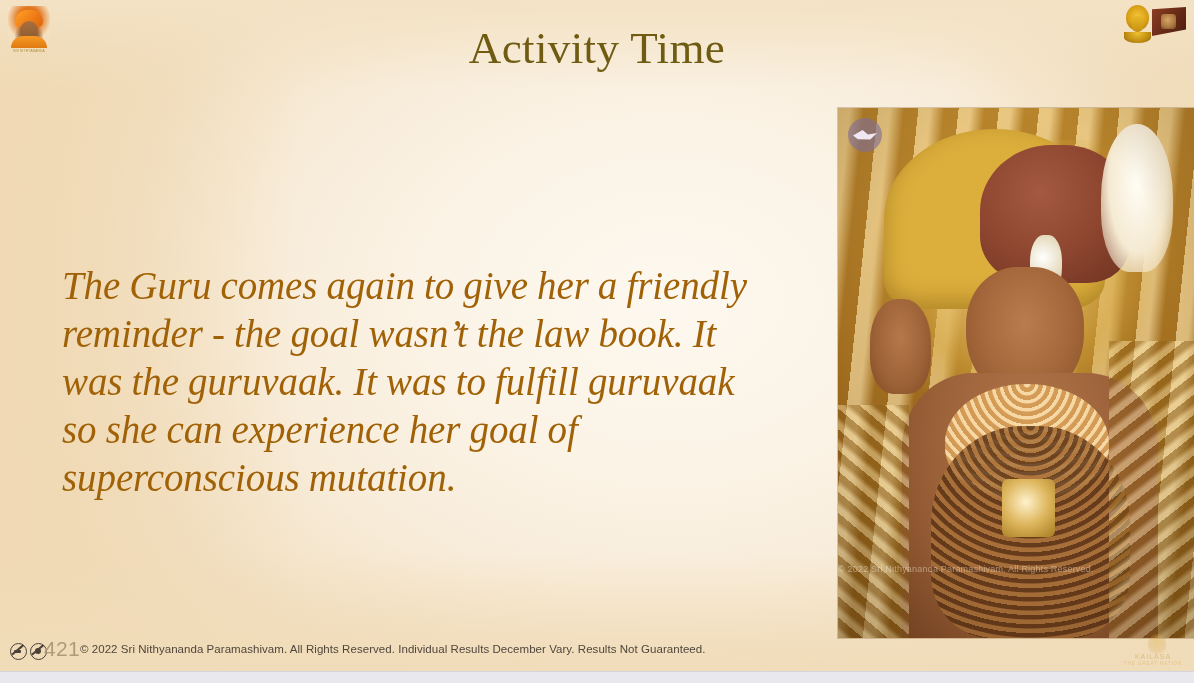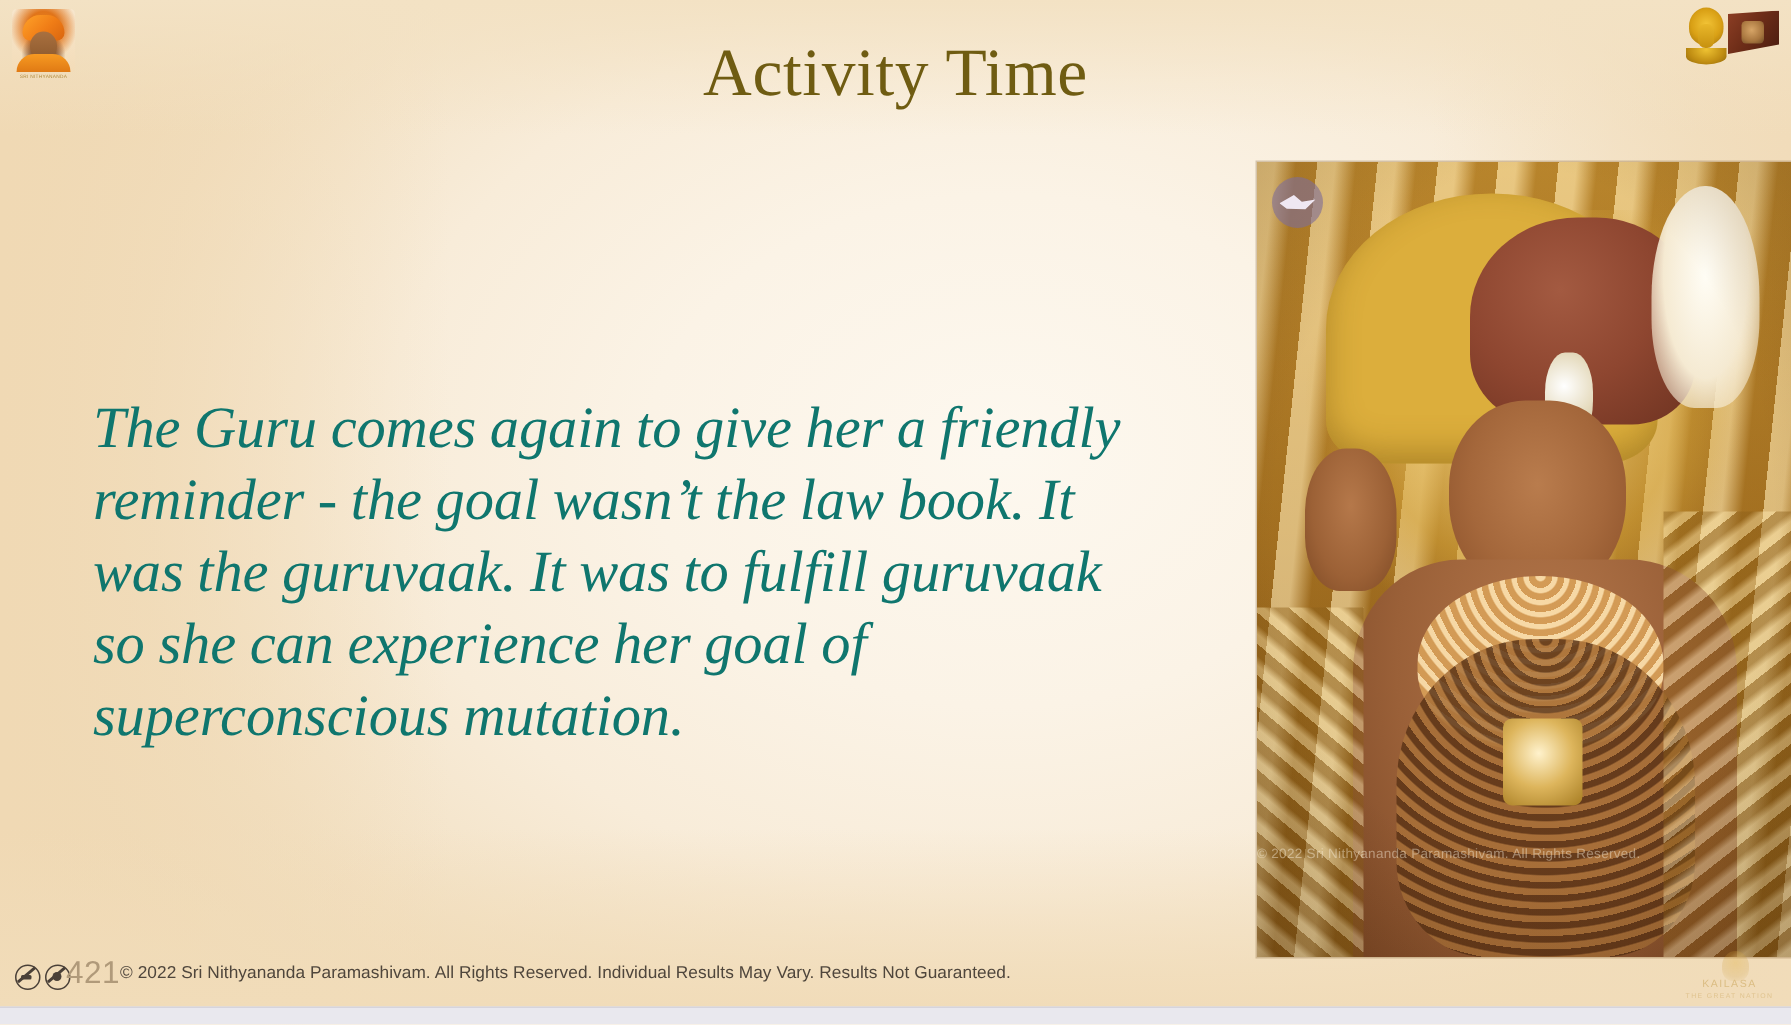--- a/index.html
+++ b/index.html
@@ -185,21 +185,21 @@
   }
   .body-quote {
     position: absolute;
     left: 62px;
     top: 262px;
     width: 690px;
     font-family: "Liberation Serif", serif;
     font-style: italic;
     font-size: 39px;
     line-height: 48px;
-    color: #0f766e;
+    color: #a16207;
     letter-spacing: -0.1px;
     word-spacing: -0.5px;
   }
 
   
   .photo {
     position: absolute;
     left: 838px;
     top: 108px;
     width: 356px;
@@ -538,21 +538,21 @@
   <div class="footer">
     <div class="footer-icons">
       <div class="ban-icon smoke">
         <div class="glyph"></div>
       </div>
       <div class="ban-icon camera">
         <div class="glyph"></div>
       </div>
     </div>
     <div class="page-number">421</div>
-    <div class="copyright">© 2022 Sri Nithyananda Paramashivam. All Rights Reserved. Individual Results May Vary. Results Not Guaranteed.</div>
+    <div class="copyright">© 2022 Sri Nithyananda Paramashivam. All Rights Reserved. Individual Results December Vary. Results Not Guaranteed.</div>
     <div class="footer-logo">
       <div class="mark"></div>
       <div class="wordmark">KAILASA</div>
       <div class="subword">THE GREAT NATION</div>
     </div>
   </div>
 
   <div class="bottom-strip"></div>
 </div>
 

